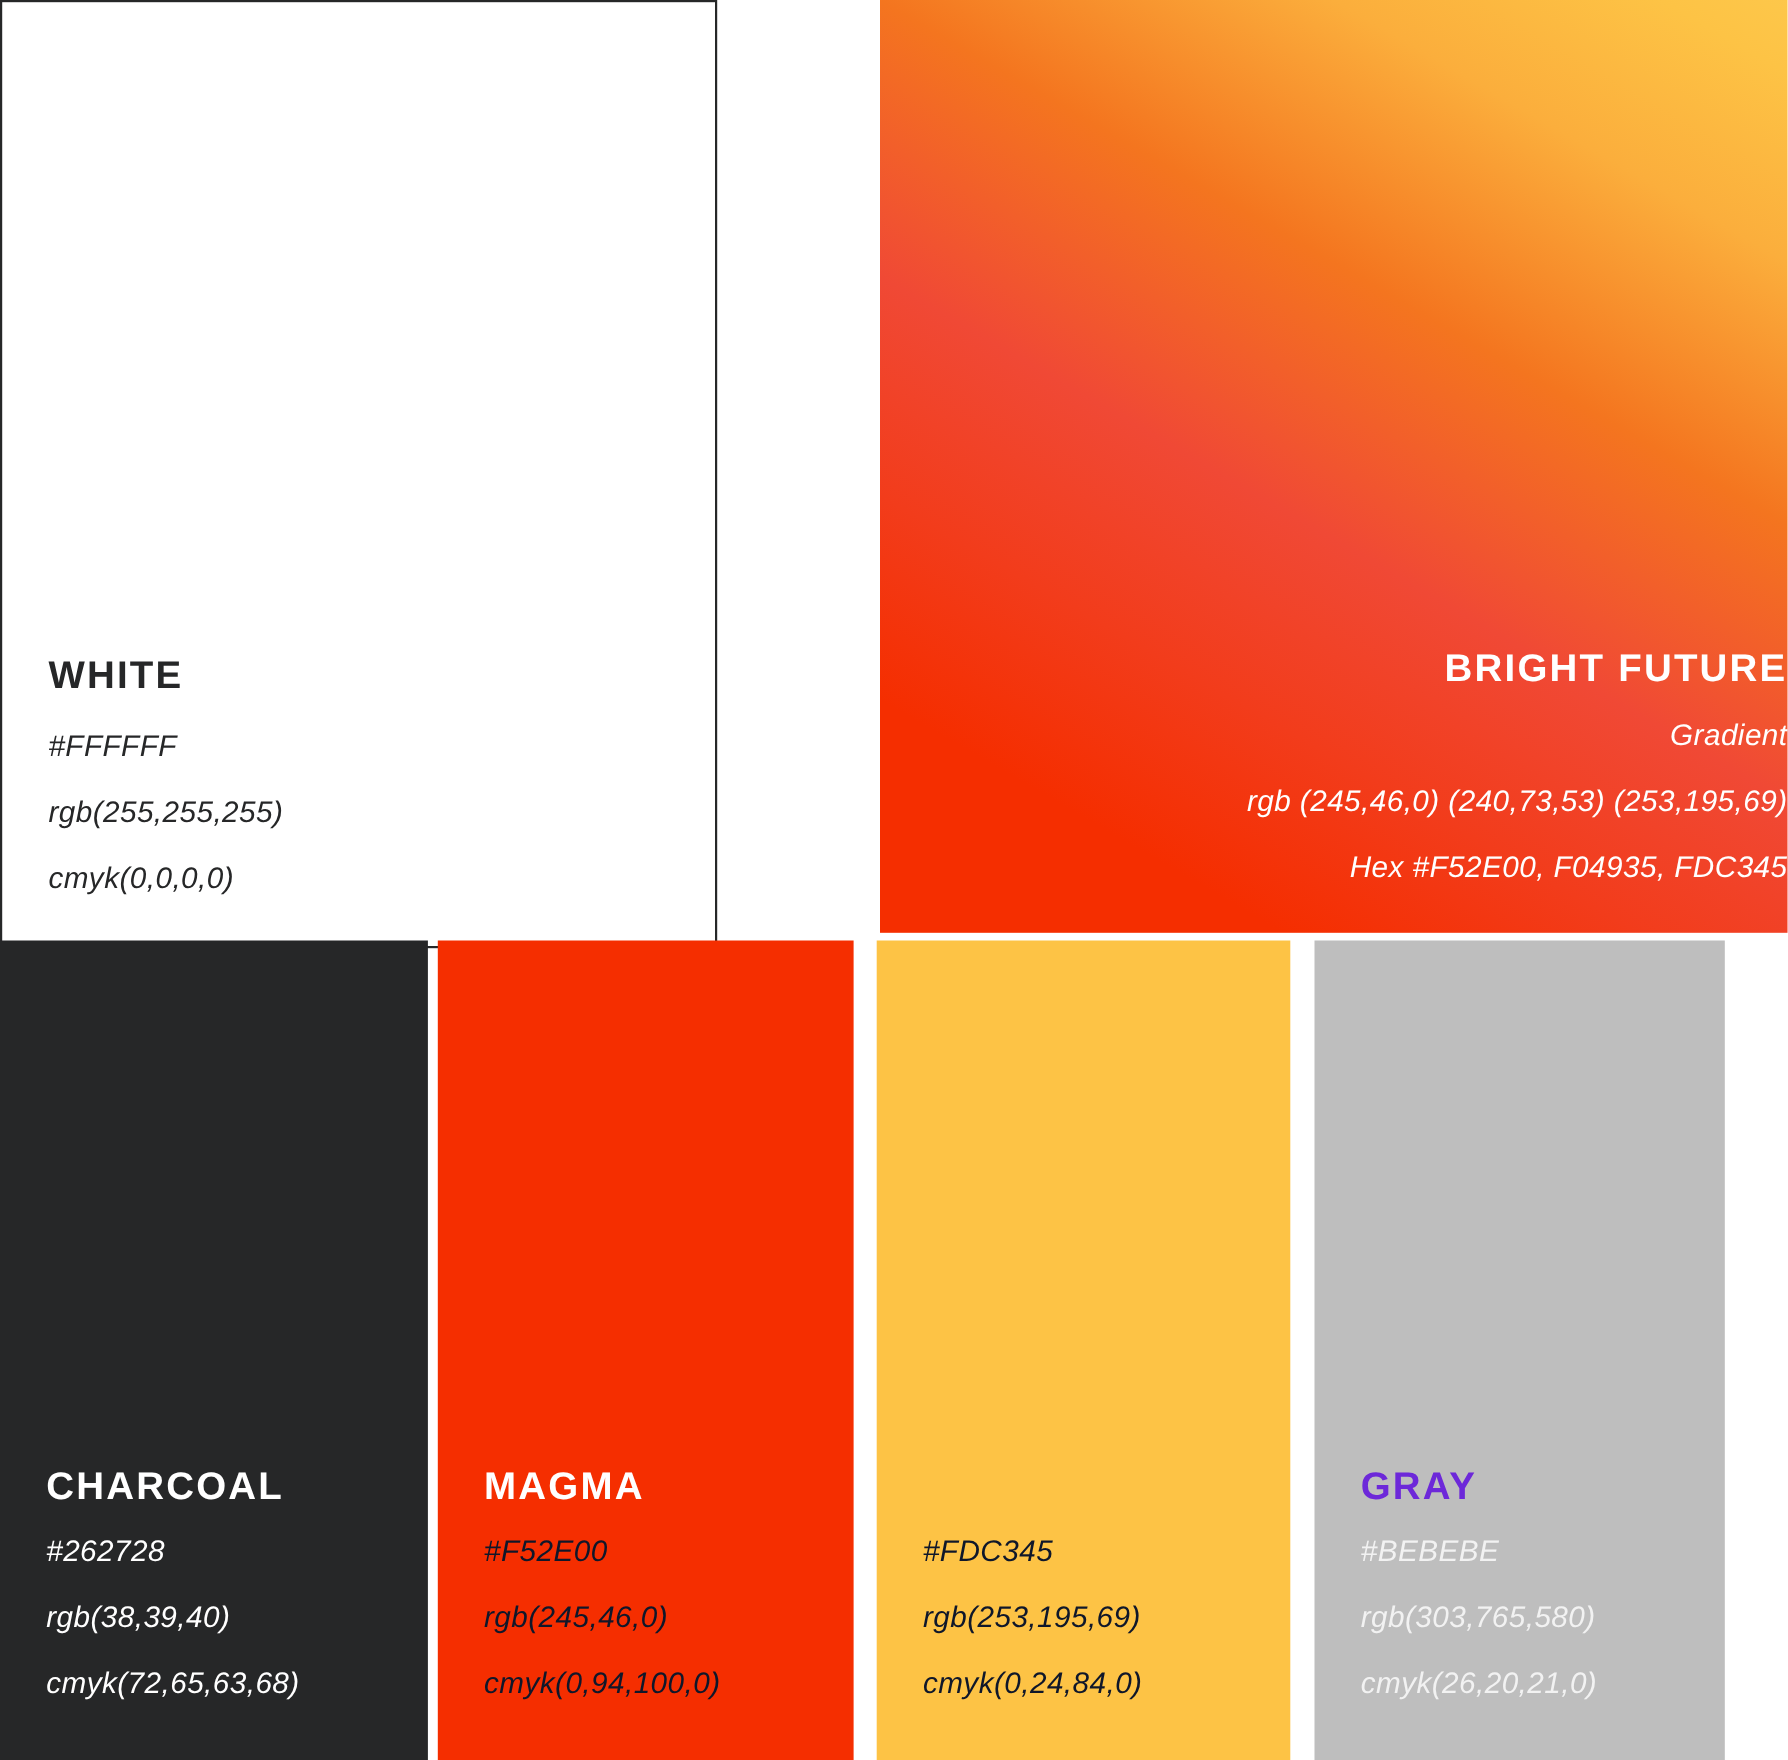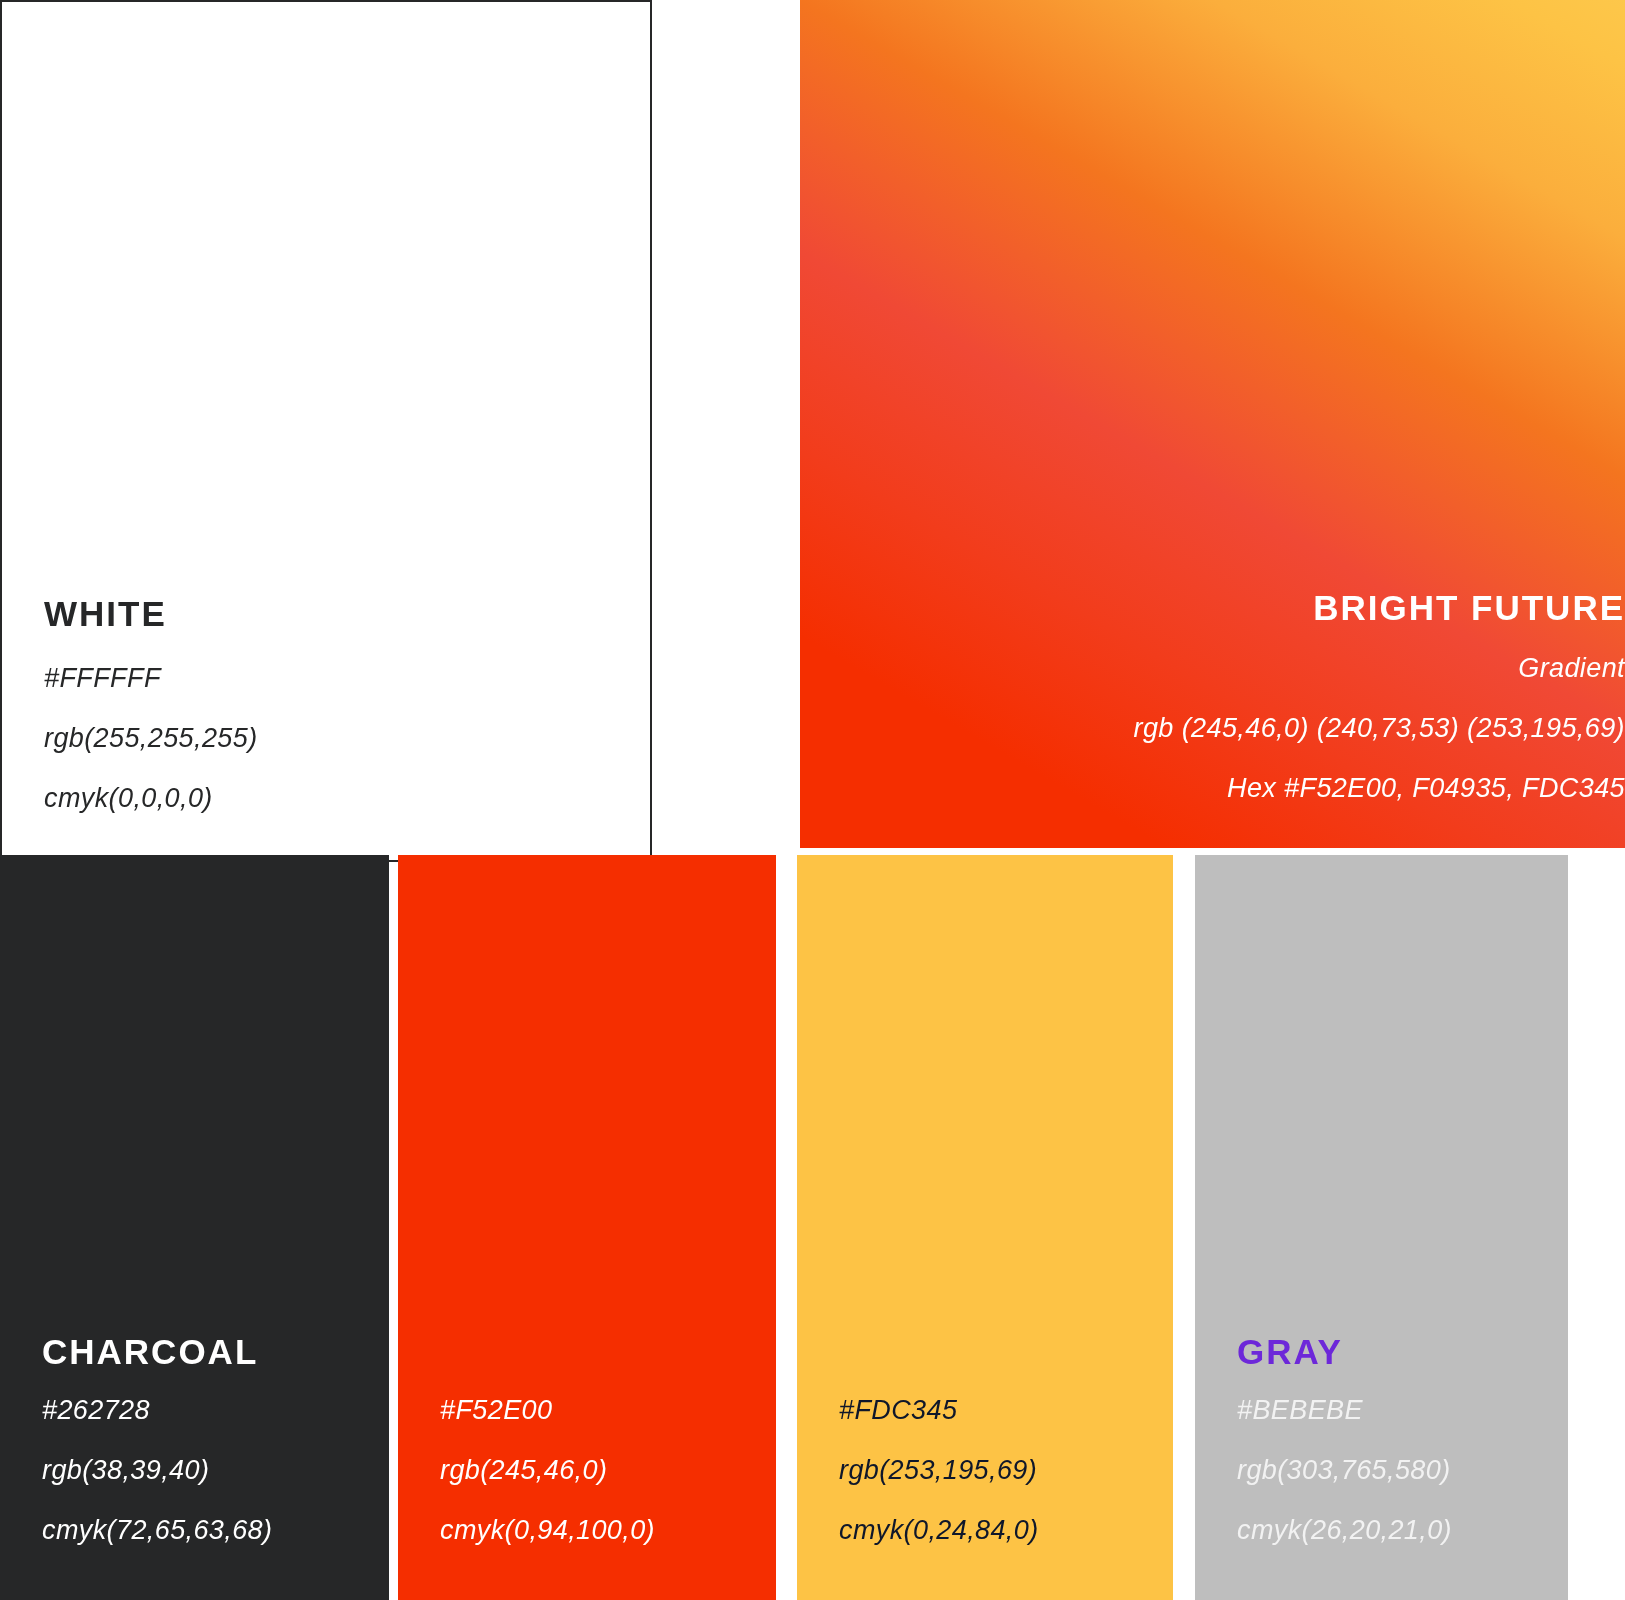--- a/index.html
+++ b/index.html
@@ -88,21 +88,21 @@
   }
   #swatch-charcoal .swatch-name { color: #FFFFFF; }
   #swatch-charcoal .swatch-spec { color: #FFFFFF; }
 
   #swatch-magma {
     left: 398px; top: 855px;
     width: 378px; height: 745px;
     background: #F52E00;
   }
   #swatch-magma .swatch-name { color: #FFFFFF; }
-  #swatch-magma .swatch-spec { color: #ffffff; }
+  #swatch-magma .swatch-spec { color: #0f172a; }
 
   #swatch-gold {
     left: 797px; top: 855px;
     width: 376px; height: 745px;
     background: #FDC345;
   }
   #swatch-gold .swatch-name { color: #FFFFFF; }
   #swatch-gold .swatch-spec { color: #0f172a; }
 
   #swatch-gray {
@@ -149,20 +149,21 @@
     <div class="swatch-body">
       <h2 class="swatch-name">CHARCOAL</h2>
       <p class="swatch-spec">#262728</p>
       <p class="swatch-spec">rgb(38,39,40)</p>
       <p class="swatch-spec">cmyk(72,65,63,68)</p>
     </div>
   </section>
 
   <section class="swatch" id="swatch-magma">
     <div class="swatch-body">
+      <h2 class="swatch-name">MAGMA</h2>
       <p class="swatch-spec">#F52E00</p>
       <p class="swatch-spec">rgb(245,46,0)</p>
       <p class="swatch-spec">cmyk(0,94,100,0)</p>
     </div>
   </section>
 
   <section class="swatch" id="swatch-gold">
     <div class="swatch-body">
       <p class="swatch-spec">#FDC345</p>
       <p class="swatch-spec">rgb(253,195,69)</p>

